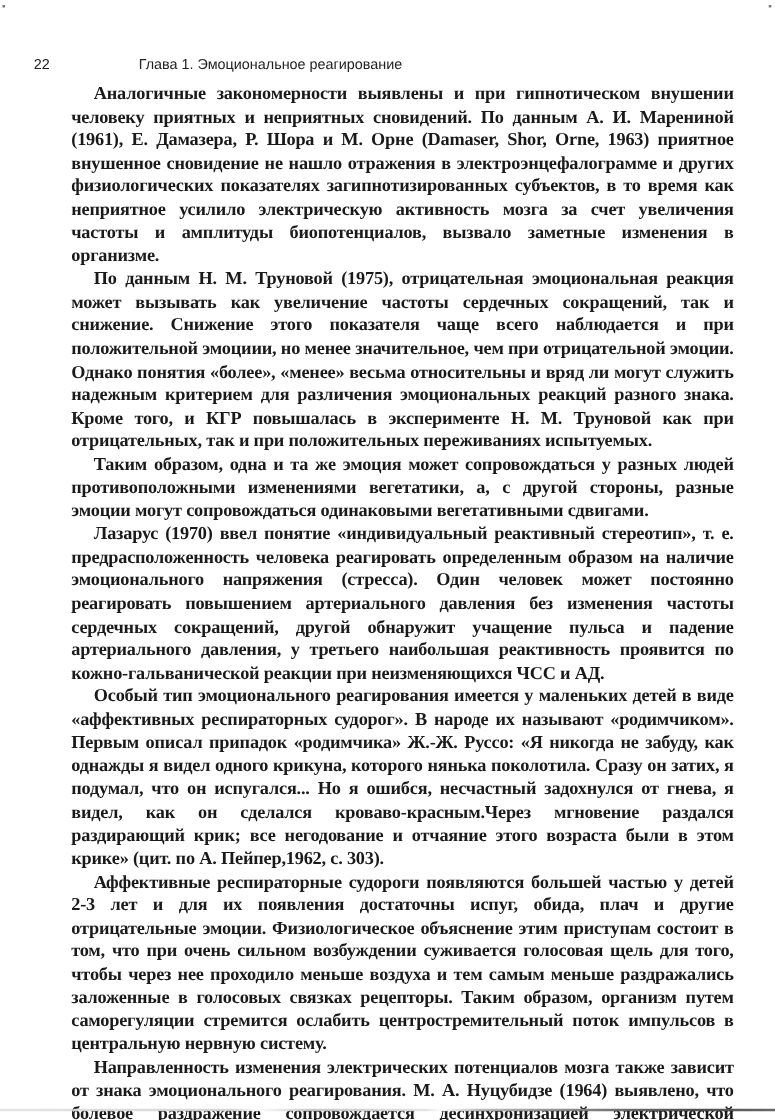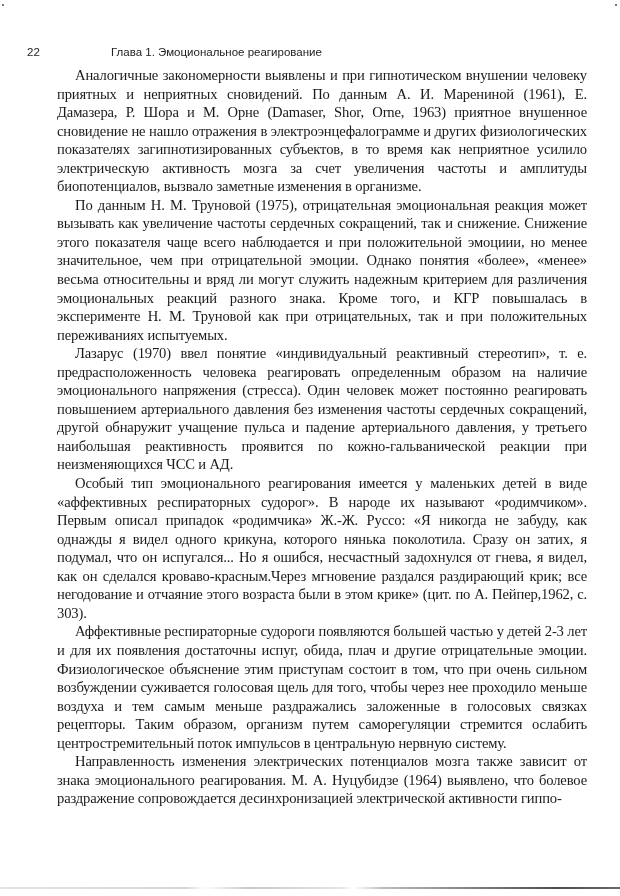--- a/index.html
+++ b/index.html
@@ -2,39 +2,40 @@
 <html><head>
 <meta charset="utf-8">
 <style>
   html, body { margin: 0; padding: 0; background: #ffffff; }
   body { width: 620px; height: 896px; position: relative; overflow: hidden; }
   .page { position: absolute; left: 0; top: 0; width: 620px; height: 896px; background: #fff; }
   .running-head { position: absolute; left: 27px; top: 46px; width: 560px; font-family: "Liberation Sans", sans-serif; font-size: 11.5px; color: #222; }
   .running-head .pgnum { position: absolute; left: 0; top: 0; }
   .running-head .chap { position: absolute; left: 84px; top: 0; text-align: right; }
   .body-text { position: absolute; left: 57px; top: 66px; width: 530px; font-family: "Liberation Serif", serif; font-size: 14.6px; line-height: 18.55px; color: #1a1a1a; }
-  .para { margin: 0; text-indent: 18px; text-align: justify; hyphens: manual; letter-spacing: -0.15px; }
+  .para { margin: 0; text-indent: 18px; text-align: justify; hyphens: manual; letter-spacing: -0.15px; font-weight: bold; }
   .scan-line { position: absolute; left: 0; top: 887px; width: 620px; height: 2px; background: linear-gradient(90deg, #ddd 0%, #ccc 30%, #fff 33%, #bbb 40%, #ddd 55%, #fff 57%, #aaa 62%, #666 75%, #222 90%, #444 100%); opacity: 0.8; }
   .corner-mark { position: absolute; width: 2px; height: 2px; background: #777; }
 </style>
 </head>
 <body>
 
 <div class="page">
   <span class="corner-mark" style="left:2px;top:4px;"></span>
   <span class="corner-mark" style="left:615px;top:4px;"></span>
 
   <div class="running-head">
     <span class="pgnum">22</span>
     <span class="chap">Глава 1. Эмоциональное реагирование</span>
   </div>
 
   <div class="body-text">
     <p class="para">Аналогичные закономерности выявлены и при гипнотическом внушении человеку приятных и неприятных сновидений. По данным А. И. Марениной (1961), Е. Дамазера, Р. Шора и М. Орне (Damaser, Shor, Orne, 1963) приятное внушенное сновидение не нашло отражения в электроэнцефалограмме и других физиологических показателях загипнотизированных субъектов, в то время как неприятное усилило электрическую активность мозга за счет увеличения частоты и амплитуды биопотенциалов, вызвало заметные изменения в организме.</p>
     <p class="para">По данным Н. М. Труновой (1975), отрицательная эмоциональная реакция может вызывать как увеличение частоты сердечных сокращений, так и снижение. Снижение этого показателя чаще всего наблюдается и при положительной эмоциии, но менее значительное, чем при отрицательной эмоции. Однако понятия «более», «менее» весьма относительны и вряд ли могут служить надежным критерием для различения эмоциональных реакций разного знака. Кроме того, и КГР повышалась в эксперименте Н. М. Труновой как при отрицательных, так и при положительных переживаниях испытуемых.</p>
+    <p class="para">Таким образом, одна и та же эмоция может сопровождаться у разных людей противоположными изменениями вегетатики, а, с другой стороны, разные эмоции могут сопровождаться одинаковыми вегетативными сдвигами.</p>
     <p class="para">Лазарус (1970) ввел понятие «индивидуальный реактивный стереотип», т. е. предрасположенность человека реагировать определенным образом на наличие эмоционального напряжения (стресса). Один человек может постоянно реагировать повышением артериального давления без изменения частоты сердечных сокращений, другой обнаружит учащение пульса и падение артериального давления, у третьего наибольшая реактивность проявится по кожно-гальванической реакции при неизменяющихся ЧСС и АД.</p>
     <p class="para">Особый тип эмоционального реагирования имеется у маленьких детей в виде «аффективных респираторных судорог». В народе их называют «родимчиком». Первым описал припадок «родимчика» Ж.-Ж. Руссо: «Я никогда не забуду, как однажды я видел одного крикуна, которого нянька поколотила. Сразу он затих, я подумал, что он испугался... Но я ошибся, несчастный задохнулся от гнева, я видел, как он сделался кроваво-красным.Через мгновение раздался раздирающий крик; все негодование и отчаяние этого возраста были в этом крике» (цит. по А. Пейпер,1962, с. 303).</p>
     <p class="para">Аффективные респираторные судороги появляются большей частью у детей 2-3 лет и для их появления достаточны испуг, обида, плач и другие отрицательные эмоции. Физиологическое объяснение этим приступам состоит в том, что при очень сильном возбуждении суживается голосовая щель для того, чтобы через нее проходило меньше воздуха и тем самым меньше раздражались заложенные в голосовых связках рецепторы. Таким образом, организм путем саморегуляции стремится ослабить центростремительный поток импульсов в центральную нервную систему.</p>
     <p class="para">Направленность изменения электрических потенциалов мозга также зависит от знака эмоционального реагирования. М. А. Нуцубидзе (1964) выявлено, что болевое раздражение сопровождается десинхронизацией электрической активности гиппо-</p>
   </div>
 
   <div class="scan-line"></div>
 </div>
 
 </body></html>

